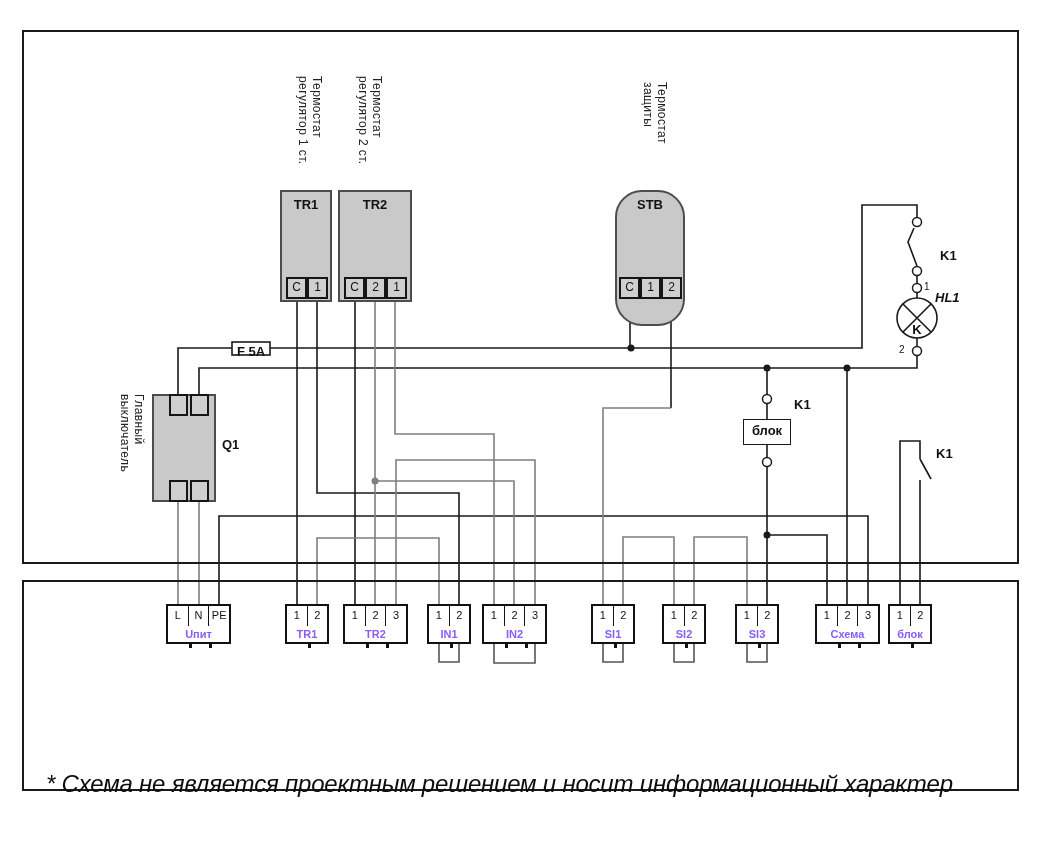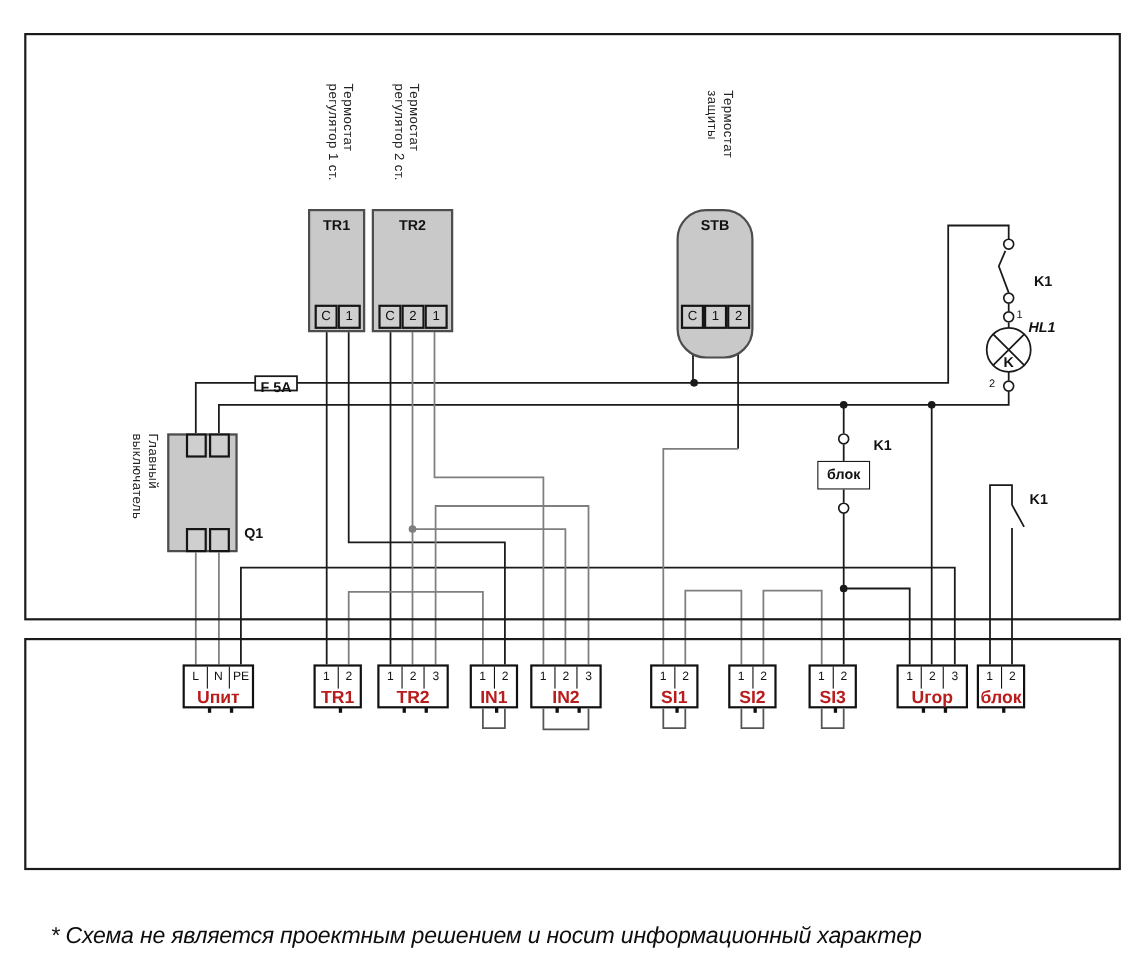--- a/index.html
+++ b/index.html
@@ -32,23 +32,23 @@
   .fuselabel{position:absolute;left:228px;top:344px;width:46px;text-align:center;
              font-weight:bold;font-size:13px;}
   .lampK{position:absolute;left:910px;top:322px;width:14px;text-align:center;
          font-weight:bold;font-size:13px;
          text-shadow:1px 0 #fff,-1px 0 #fff,0 1px #fff,0 -1px #fff;}
   .strip{position:absolute;top:604px;height:40px;background:#fff;border:2px solid #111;
          box-sizing:border-box;}
   .strip-row{display:flex;height:20px;}
   .strip-cell{flex:1;text-align:center;font-size:11px;line-height:19px;border-left:1px solid #111;color:#111;}
   .strip-cell:first-child{border-left:none;}
-  .strip-label{text-align:center;font-weight:bold;font-size:16px;line-height:17px;color:#b91c1c;}
+  .strip-label{text-align:center;font-weight:bold;font-size:11px;line-height:17px;color:#8b5cf6;}
   .strip-tick{position:absolute;top:37px;width:3px;height:5px;background:#111;}
-  .note{position:absolute;left:46px;top:839px;font-size:21px;font-style:italic;
+  .note{position:absolute;left:46px;top:770px;font-size:24px;font-style:italic;
         letter-spacing:-0.2px;color:#0d0d0d;white-space:nowrap;}
 </style>
 </head>
 <body>
 
 <div class="canvas">
 
   <svg class="wiring" width="1041" height="867">
 
     <g stroke="#1a1a1a" stroke-width="1.6" fill="none">
@@ -150,21 +150,21 @@
 выключатель</div>
 
   <div class="breaker">
     <div class="qterm" style="left:14.5px;top:-2px;"></div>
     <div class="qterm" style="left:35.5px;top:-2px;"></div>
     <div class="qterm" style="left:14.5px;top:84px;"></div>
     <div class="qterm" style="left:35.5px;top:84px;"></div>
   </div>
 
   <div class="fuselabel">F 5A</div>
-  <div class="reflabel" style="left:222px;top:437px;margin-top:40px;">Q1</div>
+  <div class="reflabel" style="left:222px;top:437px;">Q1</div>
   <div class="relaybox">блок</div>
   <div class="reflabel" style="left:794px;top:397px;">K1</div>
   <div class="reflabel" style="left:940px;top:248px;">K1</div>
   <div class="reflabel" style="left:936px;top:446px;">K1</div>
   <div class="reflabel" style="left:935px;top:290px;font-style:italic;">HL1</div>
   <div class="pinlabel" style="left:924px;top:281px;">1</div>
   <div class="pinlabel" style="left:899px;top:344px;">2</div>
   <div class="lampK">K</div>
 
   <div class="note">* Схема не является проектным решением и носит информационный характер</div>
@@ -238,21 +238,21 @@
       </div>
       <div class="strip-label">SI3</div>
       <div class="strip-tick" style="left: 20.5px;"></div>
     </div>
     <div class="strip" style="left: 815px; width: 65px;">
       <div class="strip-row">
         <div class="strip-cell">1</div>
         <div class="strip-cell">2</div>
         <div class="strip-cell">3</div>
       </div>
-      <div class="strip-label">Uгор</div>
+      <div class="strip-label">Схема</div>
       <div class="strip-tick" style="left: 20.8333px;"></div>
       <div class="strip-tick" style="left: 41.1667px;"></div>
     </div>
     <div class="strip" style="left: 888px; width: 44px;">
       <div class="strip-row">
         <div class="strip-cell">1</div>
         <div class="strip-cell">2</div>
       </div>
       <div class="strip-label">блок</div>
       <div class="strip-tick" style="left: 20.5px;"></div>

